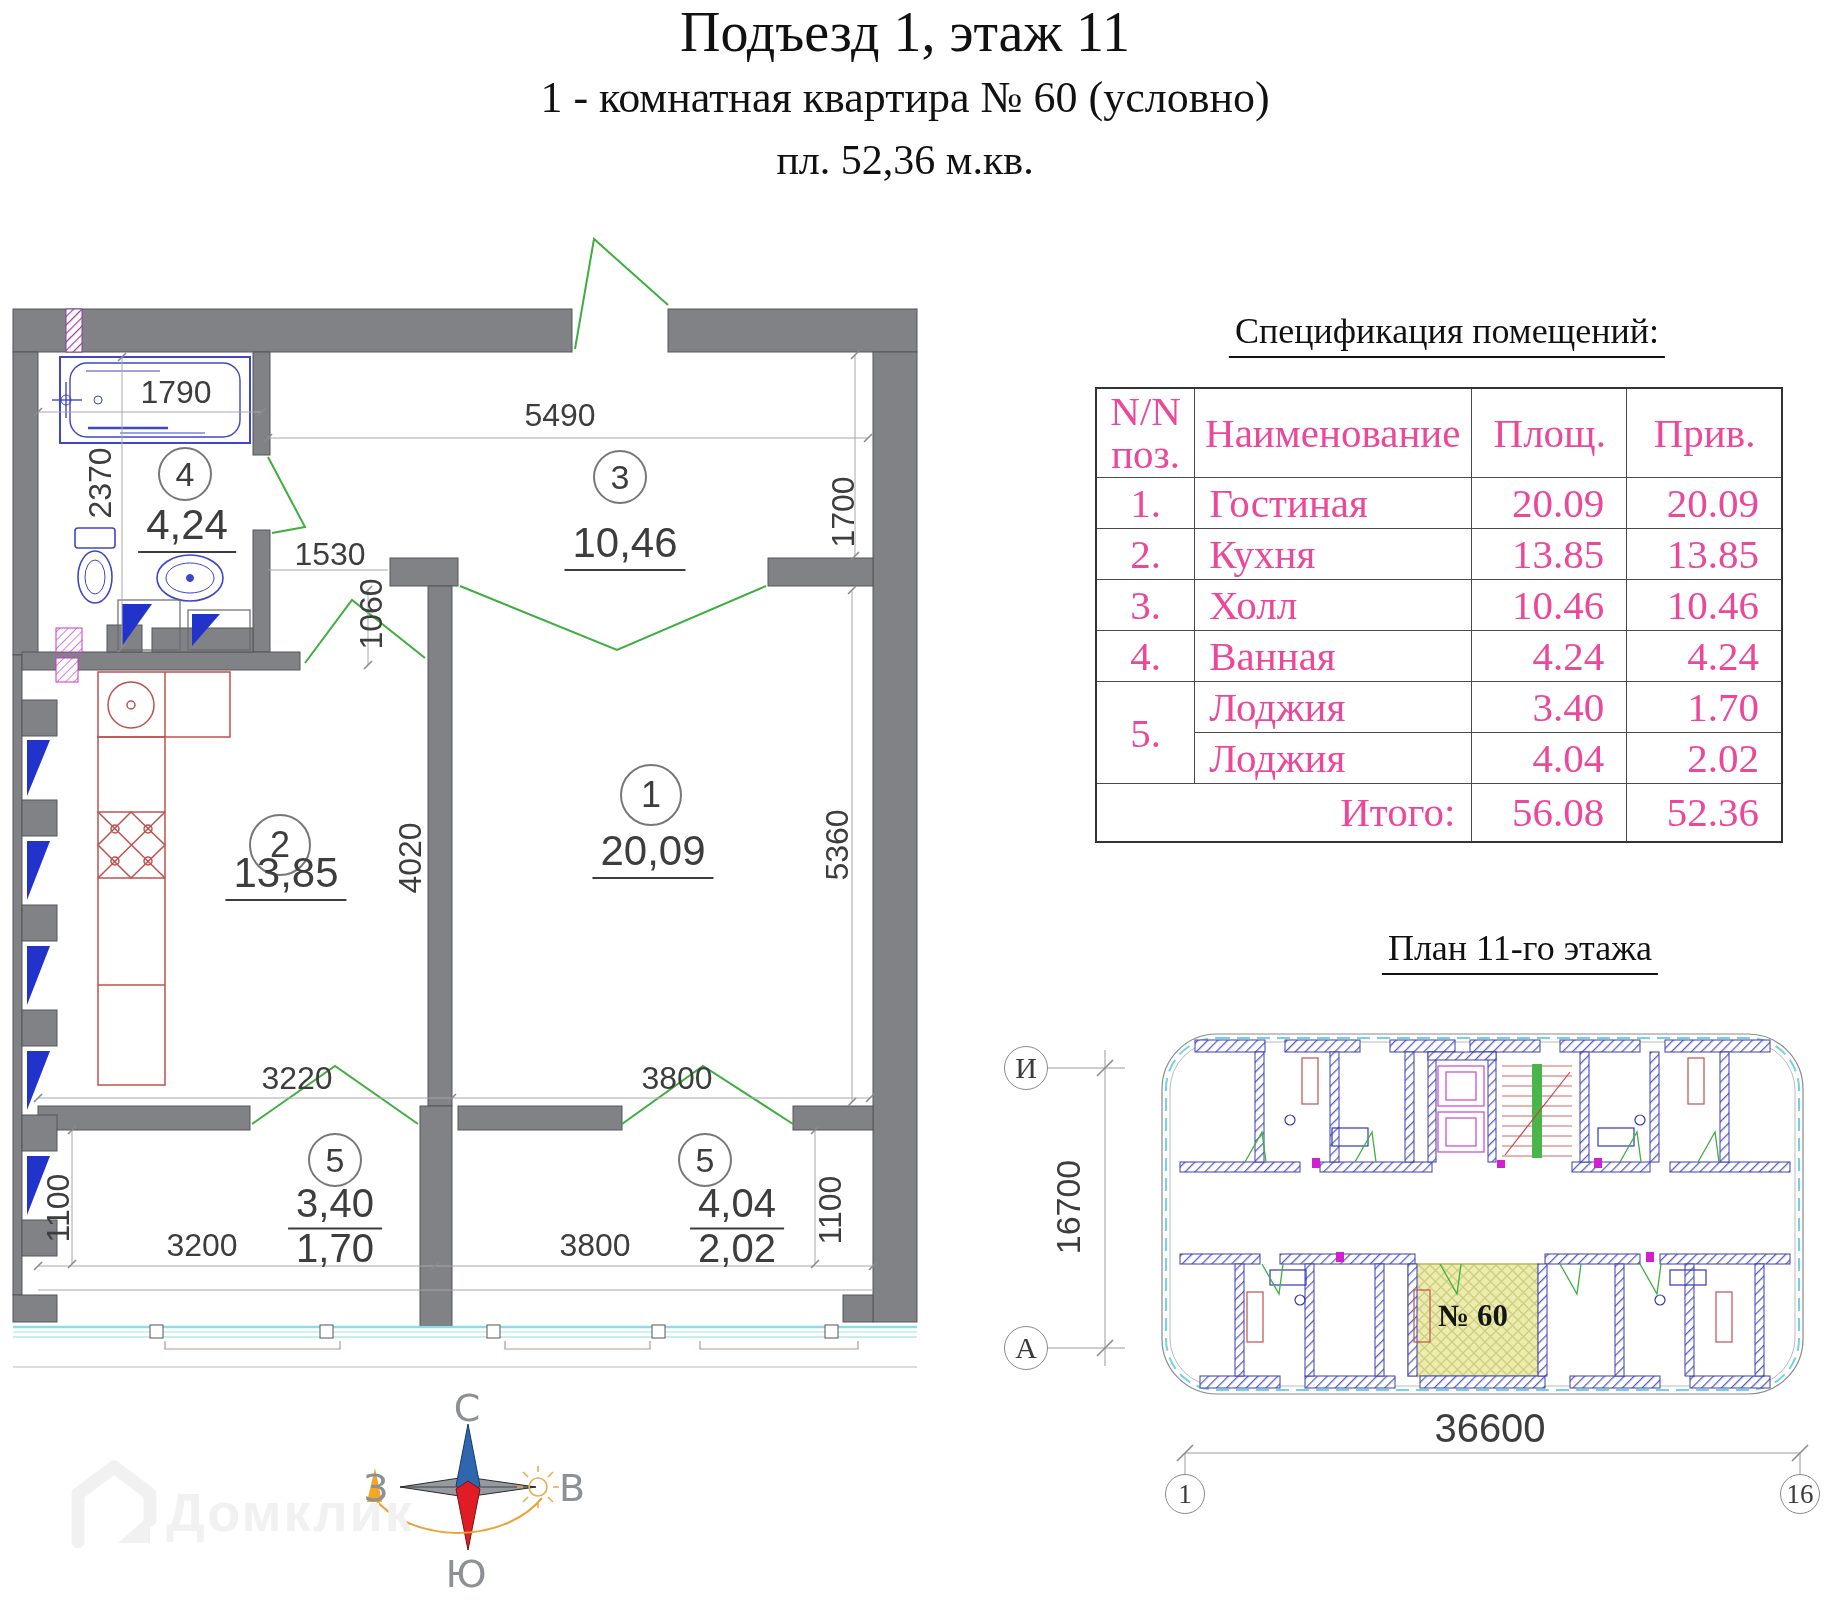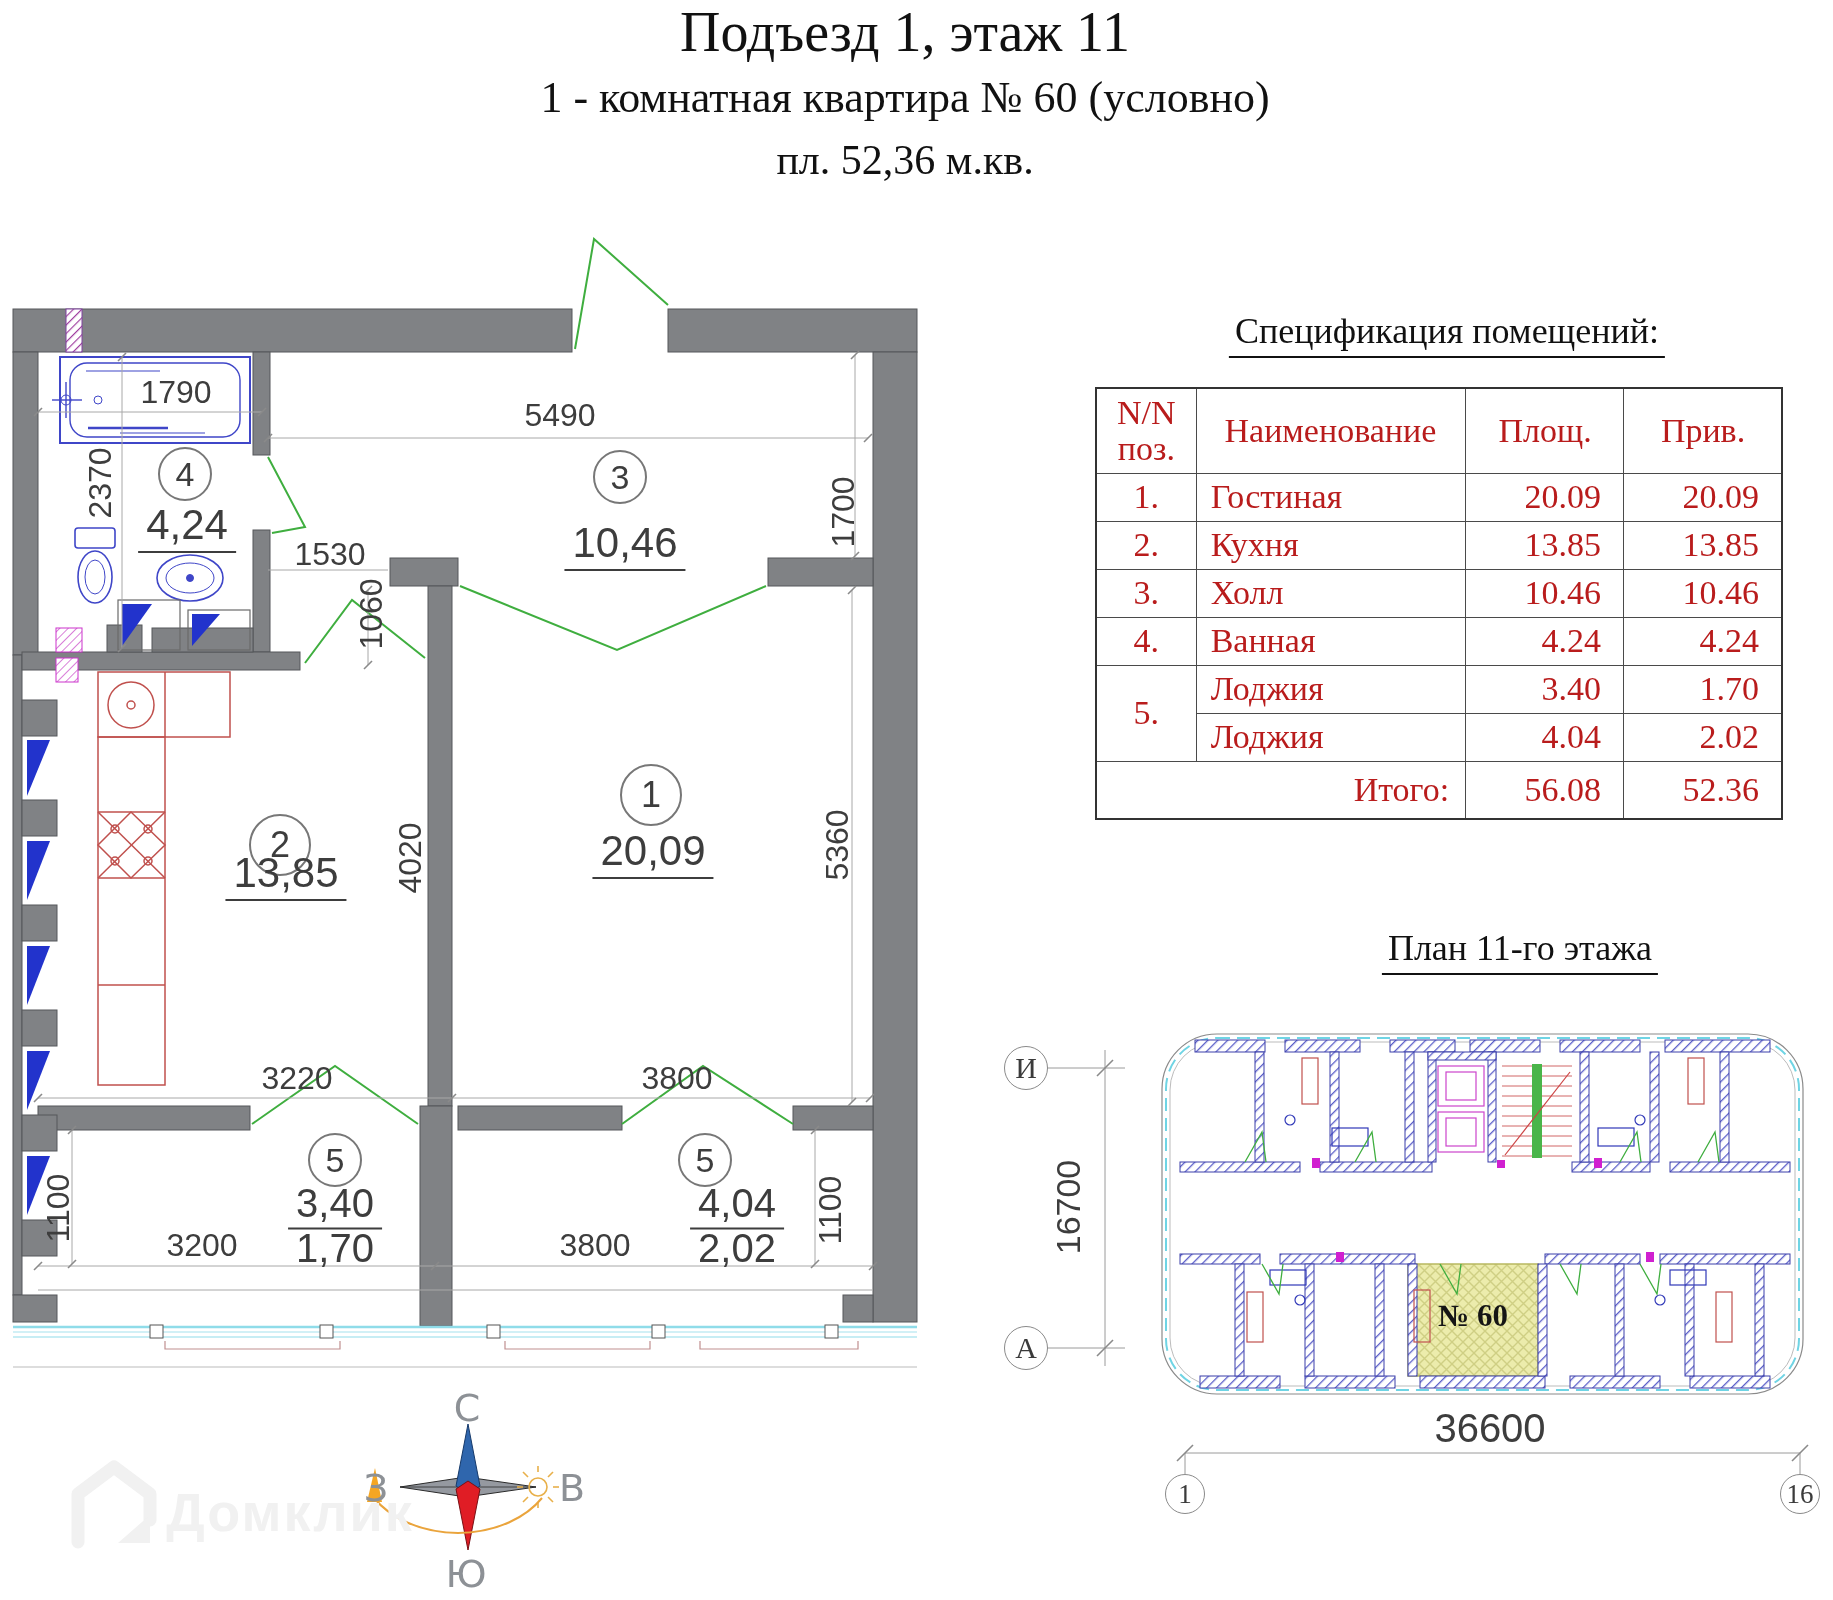--- a/index.html
+++ b/index.html
@@ -20,21 +20,21 @@
   .c60{width:58px;height:58px;font-size:36px;}
   .c52{width:50px;height:50px;font-size:34px;}
   .bubble{font-family:"Liberation Serif",serif;color:#3b3b3b;border:1.5px solid #8a8a8a;border-radius:50%;
         display:flex;align-items:center;justify-content:center;background:#fff;}
   .b40{width:42px;height:42px;font-size:30px;}
   .b36{width:38px;height:38px;font-size:27px;}
   .compass-letter{font-family:"DejaVu Sans",sans-serif;font-size:38px;color:#8d9196;}
   .num60{font-size:31px;font-weight:bold;color:#151515;}
   .wm-text{font-family:"Liberation Sans",sans-serif;font-size:54px;font-weight:bold;color:#f1f1f1;letter-spacing:2px;}
   table.spec{position:absolute;left:1095px;top:387px;width:688px;border-collapse:collapse;
-             font-size:34px;color:#b91c1c;}
+             font-size:41px;color:#ec4899;}
   table.spec td{border:1px solid #4a4a4a;vertical-align:middle;}
   table.spec{border:2px solid #333;}
   td.cpos{width:110px;text-align:center;}
   td.cname{width:273px;text-align:left;padding-left:14px;}
   td.cnum{width:154px;text-align:right;padding-right:22px;}
   td.chead{text-align:center;}
   tr.hrow{height:85px;} tr.drow{height:48px;} tr.trow{height:58px;}
 </style>
 </head>
 <body>

